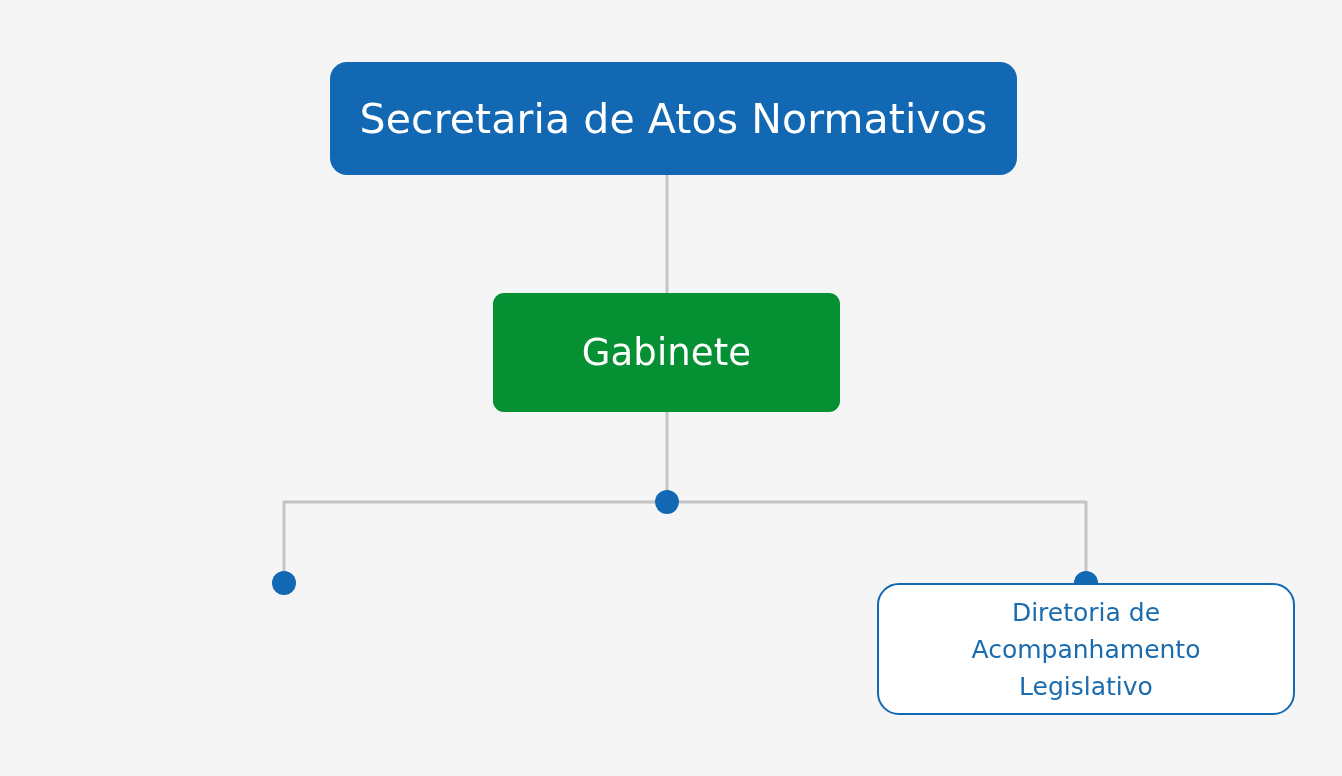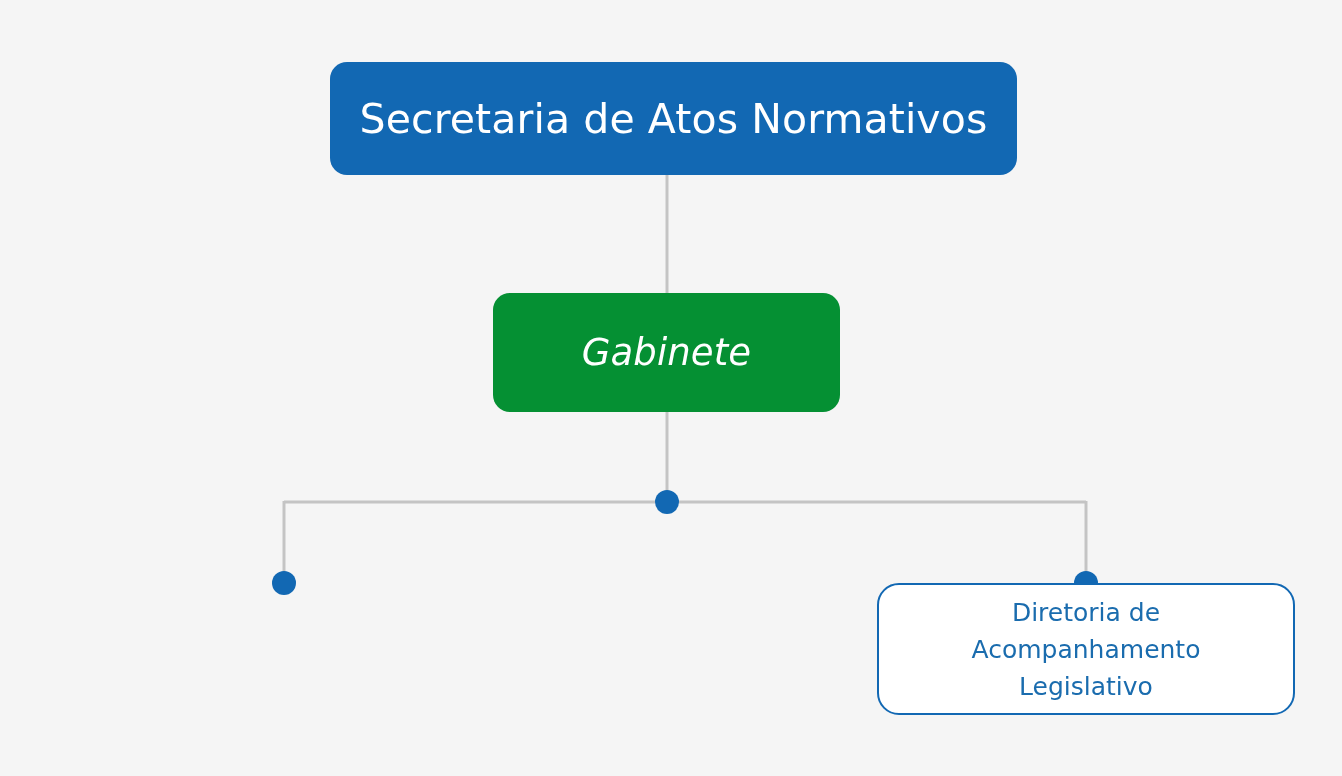--- a/index.html
+++ b/index.html
@@ -66,22 +66,21 @@
     letter-spacing: 0.1px;
   }
 
   
   .node-cabinet {
     left: 493px;
     top: 293px;
     width: 347px;
     height: 119px;
     background: #059033;
-    border-radius: 17px;
-    font-style: italic;
+    border-radius: 11px;
   }
   .node-cabinet .node-label {
     color: #ffffff;
     font-size: 37px;
     line-height: 44px;
     font-weight: 400;
     letter-spacing: 0.1px;
   }
 
   

